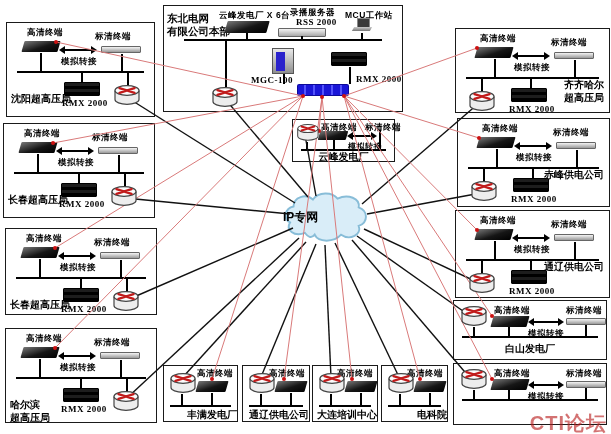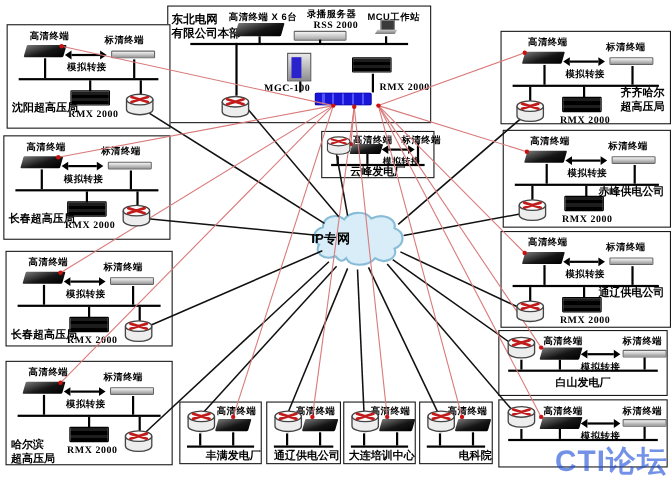--- a/index.html
+++ b/index.html
@@ -91,21 +91,21 @@
   
   .site-mini .router{left:5px;top:6px}
   .site-mini .lbl-hd{right:4px;top:2px}
   .site-mini .dev-hd{left:33px;top:15px;width:30px}
   .site-mini .bus{left:6px;right:6px;top:39px}
   .site-mini .stub-rtr{left:17px;top:28px;height:11px}
   .site-mini .stub-hd{left:47px;top:27px;height:12px}
   .site-mini .name{left:0;right:0;top:43px;text-align:right}
 
   
-  #hq{left:152px;top:5px;width:240px;height:107px}
+  #hq{left:163px;top:5px;width:240px;height:107px}
   #hq .hq-name{left:3px;top:6px;font-size:10.5px}
   #hq .lbl-hd6{left:55px;top:4px}
   #hq .dev-hd6{left:62px;top:15px;width:42px;height:12px}
   #hq .lbl-rss1{left:126px;top:1px}
   #hq .lbl-rss2{left:132px;top:11px}
   #hq .dev-rss{left:114px;top:22px;width:48px;height:9px}
   #hq .lbl-mcu{left:181px;top:4px}
   #hq .laptop{left:189px;top:12px}
   #hq .bus{left:20px;width:198px;top:33px}
   #hq .stub-hd6{left:82px;top:27px;height:7px}
@@ -121,34 +121,34 @@
   #hq .stub-rmx{left:185px;top:61px;height:17px}
   #hq .switch{left:133px;top:78px;width:52px;height:12px}
 
   
   #cloud{position:absolute;left:283px;top:190px;width:88px;height:56px;z-index:1}
   #cloud .cloud-label{position:absolute;left:0;right:0;top:19px;font-size:12px;font-weight:700}
 
   #wires{position:absolute;left:0;top:0;z-index:2;pointer-events:none}
 
   #wm{position:absolute;right:4px;bottom:1px;z-index:4;text-align:center;pointer-events:none}
-  #wm .brand{font-size:27px;font-weight:800;color:#1d4ed8;opacity:.62;letter-spacing:1px;line-height:1}
+  #wm .brand{font-size:20px;font-weight:800;color:#b91c1c;opacity:.62;letter-spacing:1px;line-height:1}
   #wm .url{font-size:11px;color:#9aa4b8;opacity:.9}
 </style>
 </head>
 <body>
 
 <div id="canvas">
 
   <div id="hq" class="box">
     <div class="name hq-name">
       <div>东北电网</div>
       <div>有限公司本部</div>
     </div>
-    <span class="lbl lbl-hd6">高清终端 X 6台</span>
+    <span class="lbl lbl-hd6">云峰发电厂 X 6台</span>
     <div class="dev dev-hd dev-hd6"></div>
     <span class="lbl lbl-rss1">录播服务器</span>
     <span class="lbl serif lbl-rss2">RSS 2000</span>
     <div class="dev dev-rss"></div>
     <span class="lbl lbl-mcu">MCU工作站</span>
     <div class="laptop">
         <div class="scr"></div>
         <div class="base"></div>
       </div>
     <div class="bus"></div>

